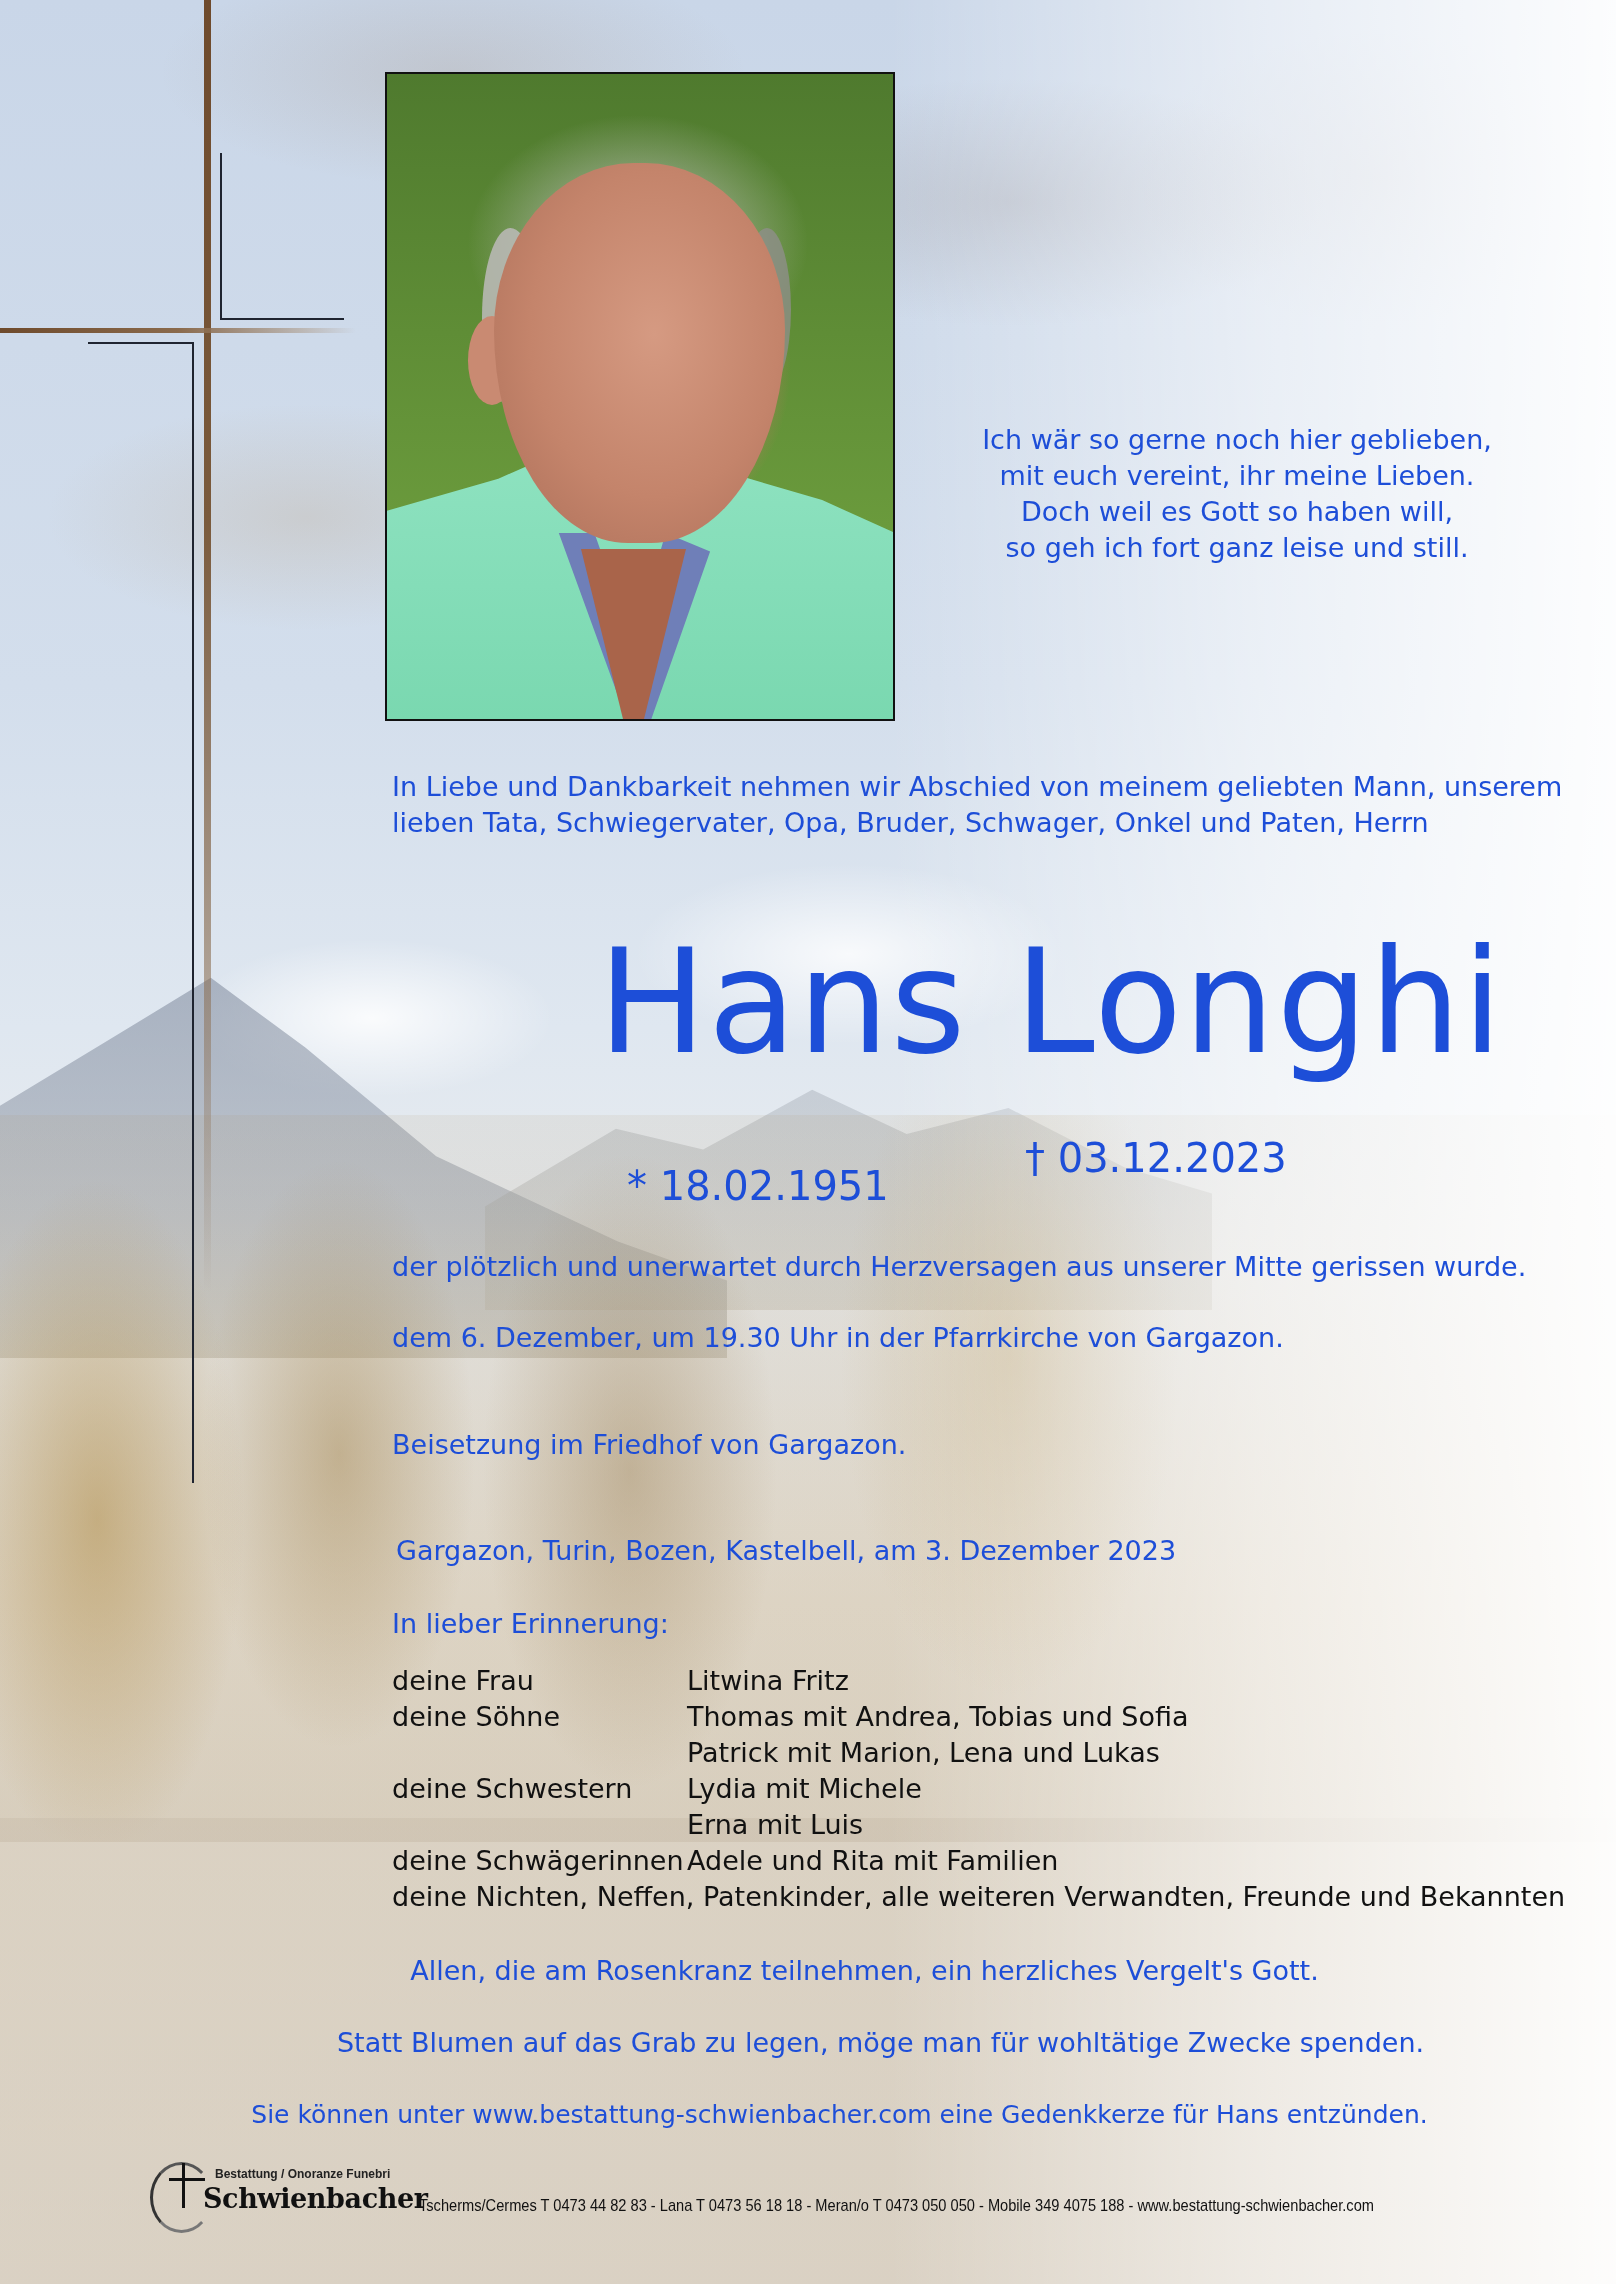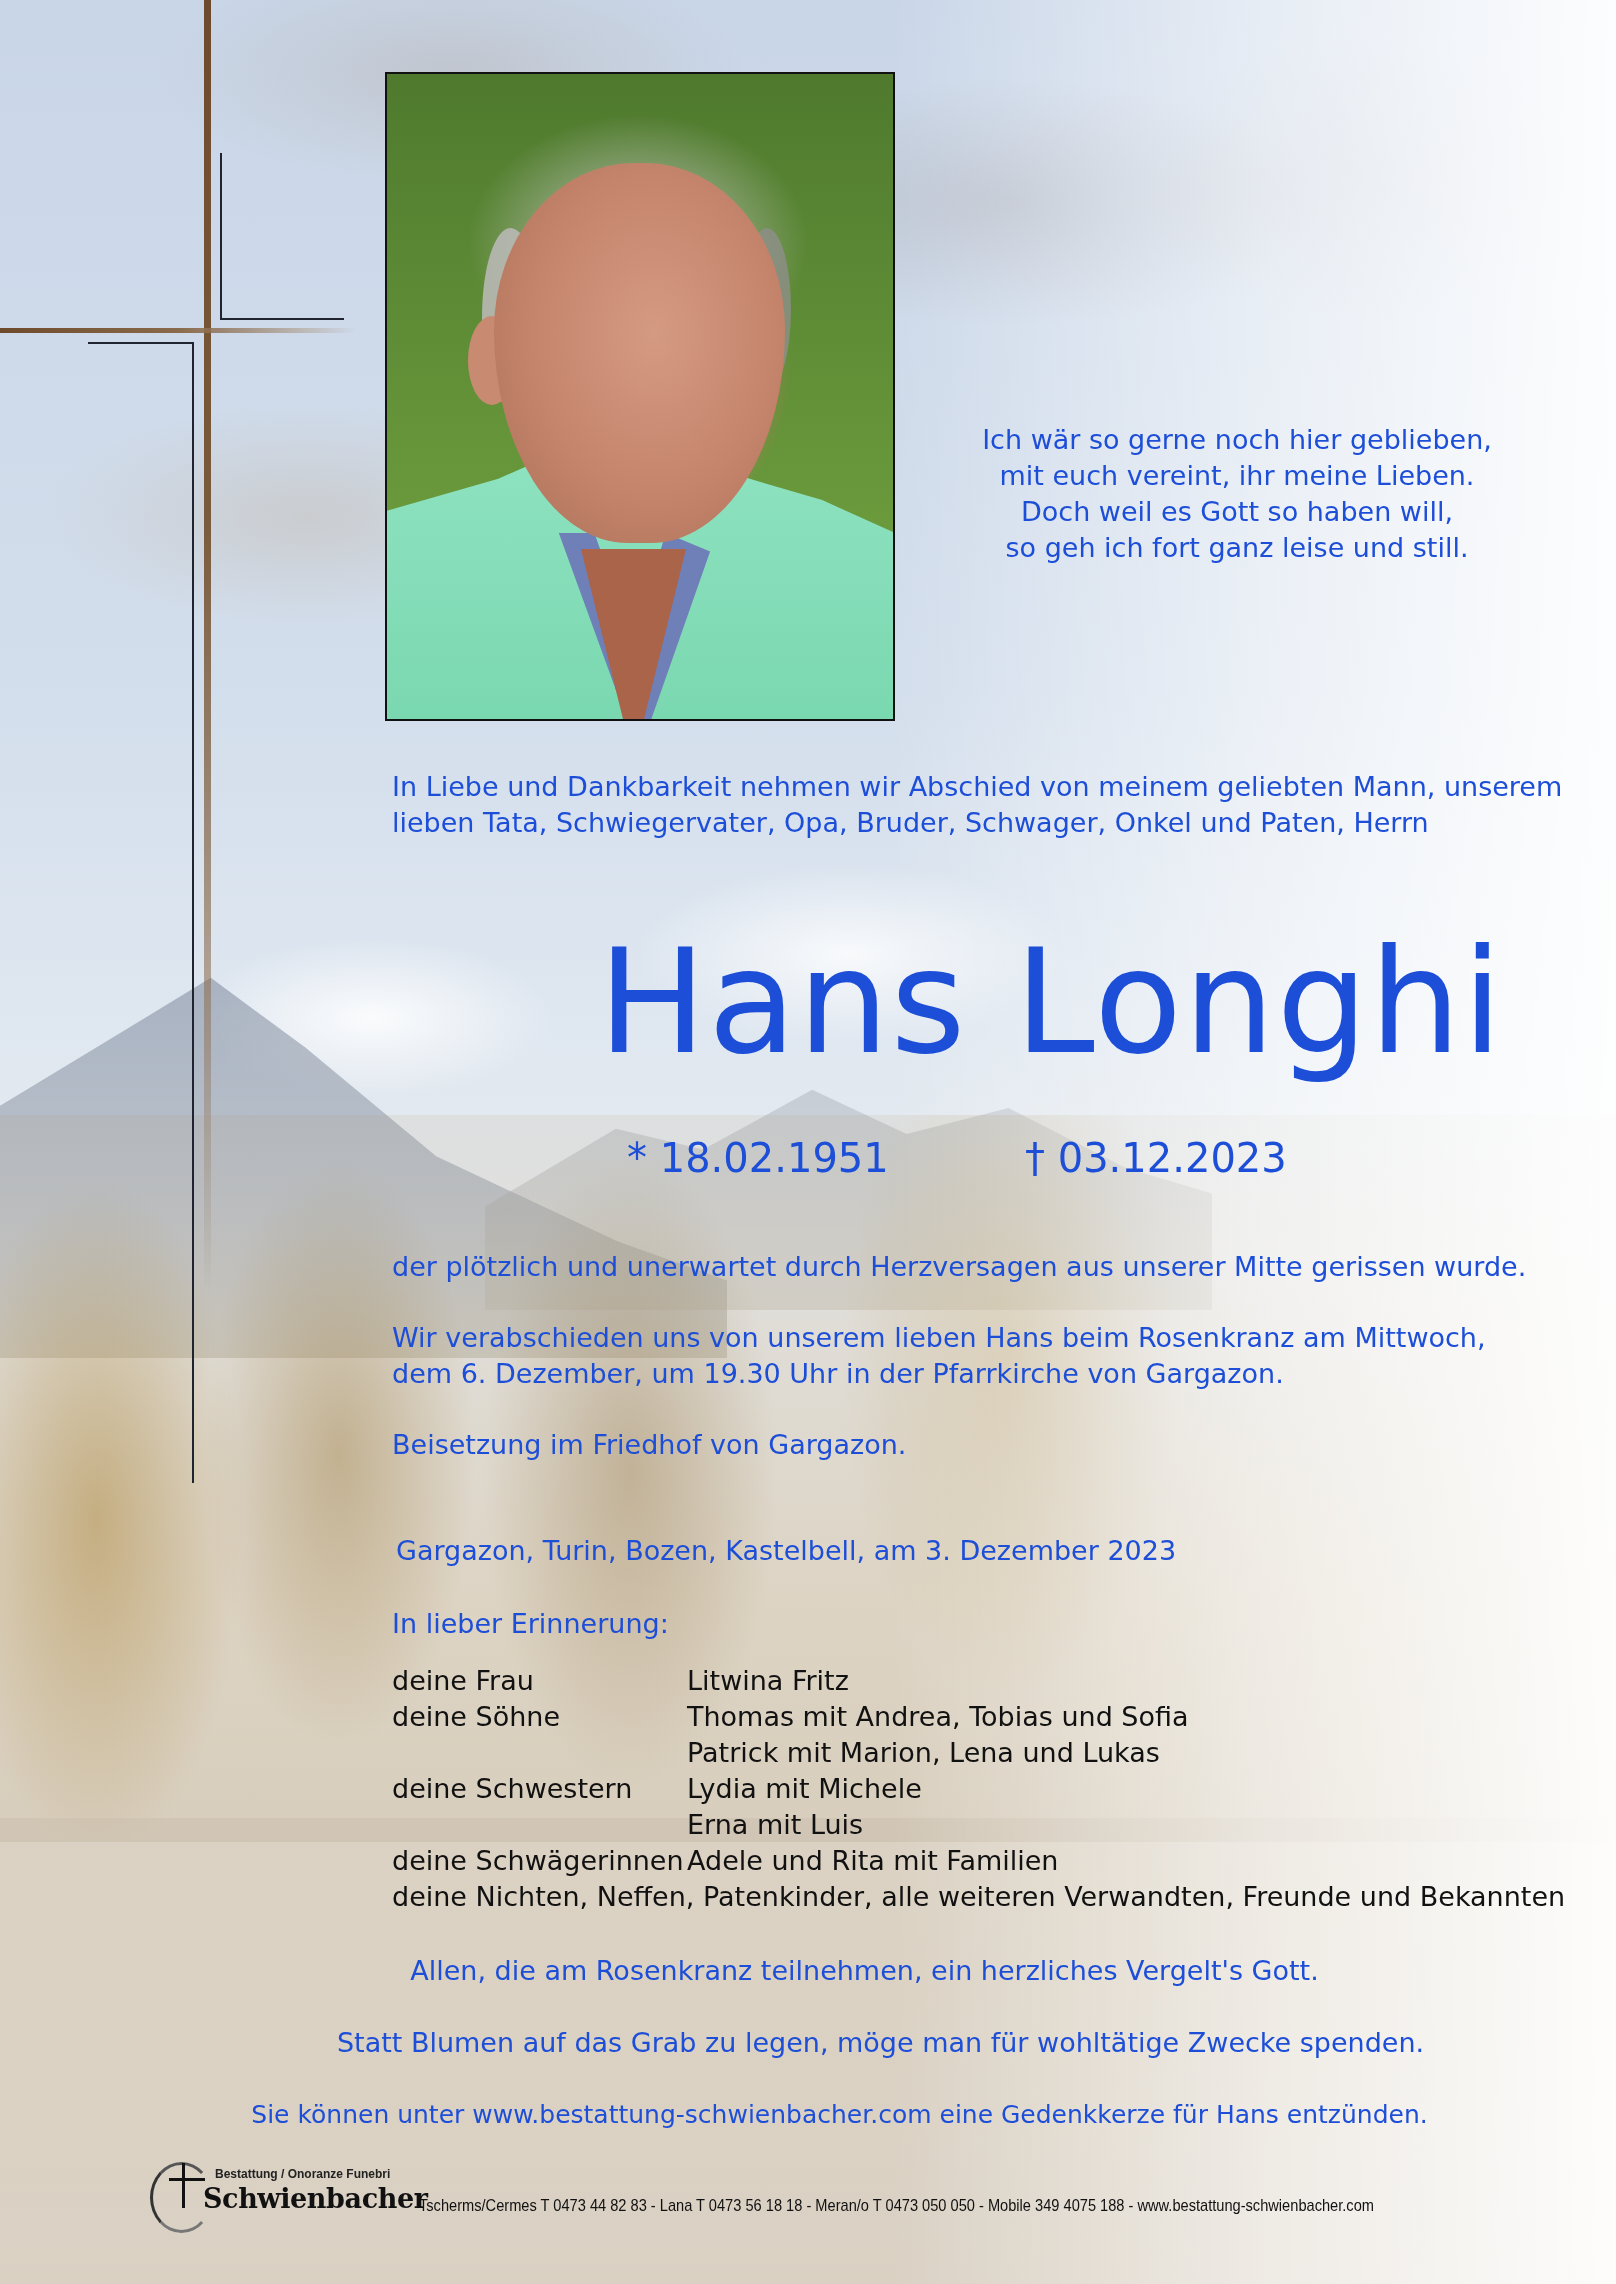--- a/index.html
+++ b/index.html
@@ -120,21 +120,21 @@
     left: 954px; top: 422px; width: 566px; text-align: center;
     font-size: 27px; line-height: 36px;
   }
   .poem div { white-space: nowrap; }
   .body-text { font-size: 27px; line-height: 36px; }
   .intro { left: 392px; top: 769px; }
   .name {
     left: 598px; top: 921px; width: 727px; text-align: center;
     font-size: 144px; line-height: 162px; letter-spacing: 1.6px; font-weight: 400;
   }
-  .birth { left: 627px; top: 1136px; font-size: 40px; line-height: 45px; }
+  .birth { left: 627px; top: 1164px; font-size: 40px; line-height: 45px; }
   .death { left: 1025px; top: 1136px; font-size: 40px; line-height: 45px; }
   .p1 { left: 392px; top: 1249px; }
   .p2 { left: 392px; top: 1320px; }
   .p3 { left: 392px; top: 1427px; }
   .p4 { left: 396px; top: 1533px; }
   .p5 { left: 392px; top: 1606px; }
   .survivors { position: absolute; left: 392px; top: 1663px; font-size: 27px; line-height: 36px; }
   .survivor-row { display: flex; white-space: nowrap; height: 36px; }
   .survivor-rel { width: 295px; flex: none; }
   .survivor-full { white-space: nowrap; }
@@ -207,21 +207,20 @@
 </div>
 
 <div class="txt name">Hans Longhi</div>
 <div class="txt birth">* 18.02.1951</div>
 <div class="txt death">† 03.12.2023</div>
 
 <div class="txt body-text p1">
   <div>der plötzlich und unerwartet durch Herzversagen aus unserer Mitte gerissen wurde.</div>
 </div>
 <div class="txt body-text p2">
-  <div>Wir verabschieden uns von unserem lieben Hans beim Rosenkranz am Mittwoch,</div>
   <div>dem 6. Dezember, um 19.30 Uhr in der Pfarrkirche von Gargazon.</div>
 </div>
 <div class="txt body-text p3">
   <div>Beisetzung im Friedhof von Gargazon.</div>
 </div>
 <div class="txt body-text p4">Gargazon, Turin, Bozen, Kastelbell, am 3. Dezember 2023</div>
 <div class="txt body-text p5">In lieber Erinnerung:</div>
 
 <div class="survivors">
   <div class="survivor-row">

